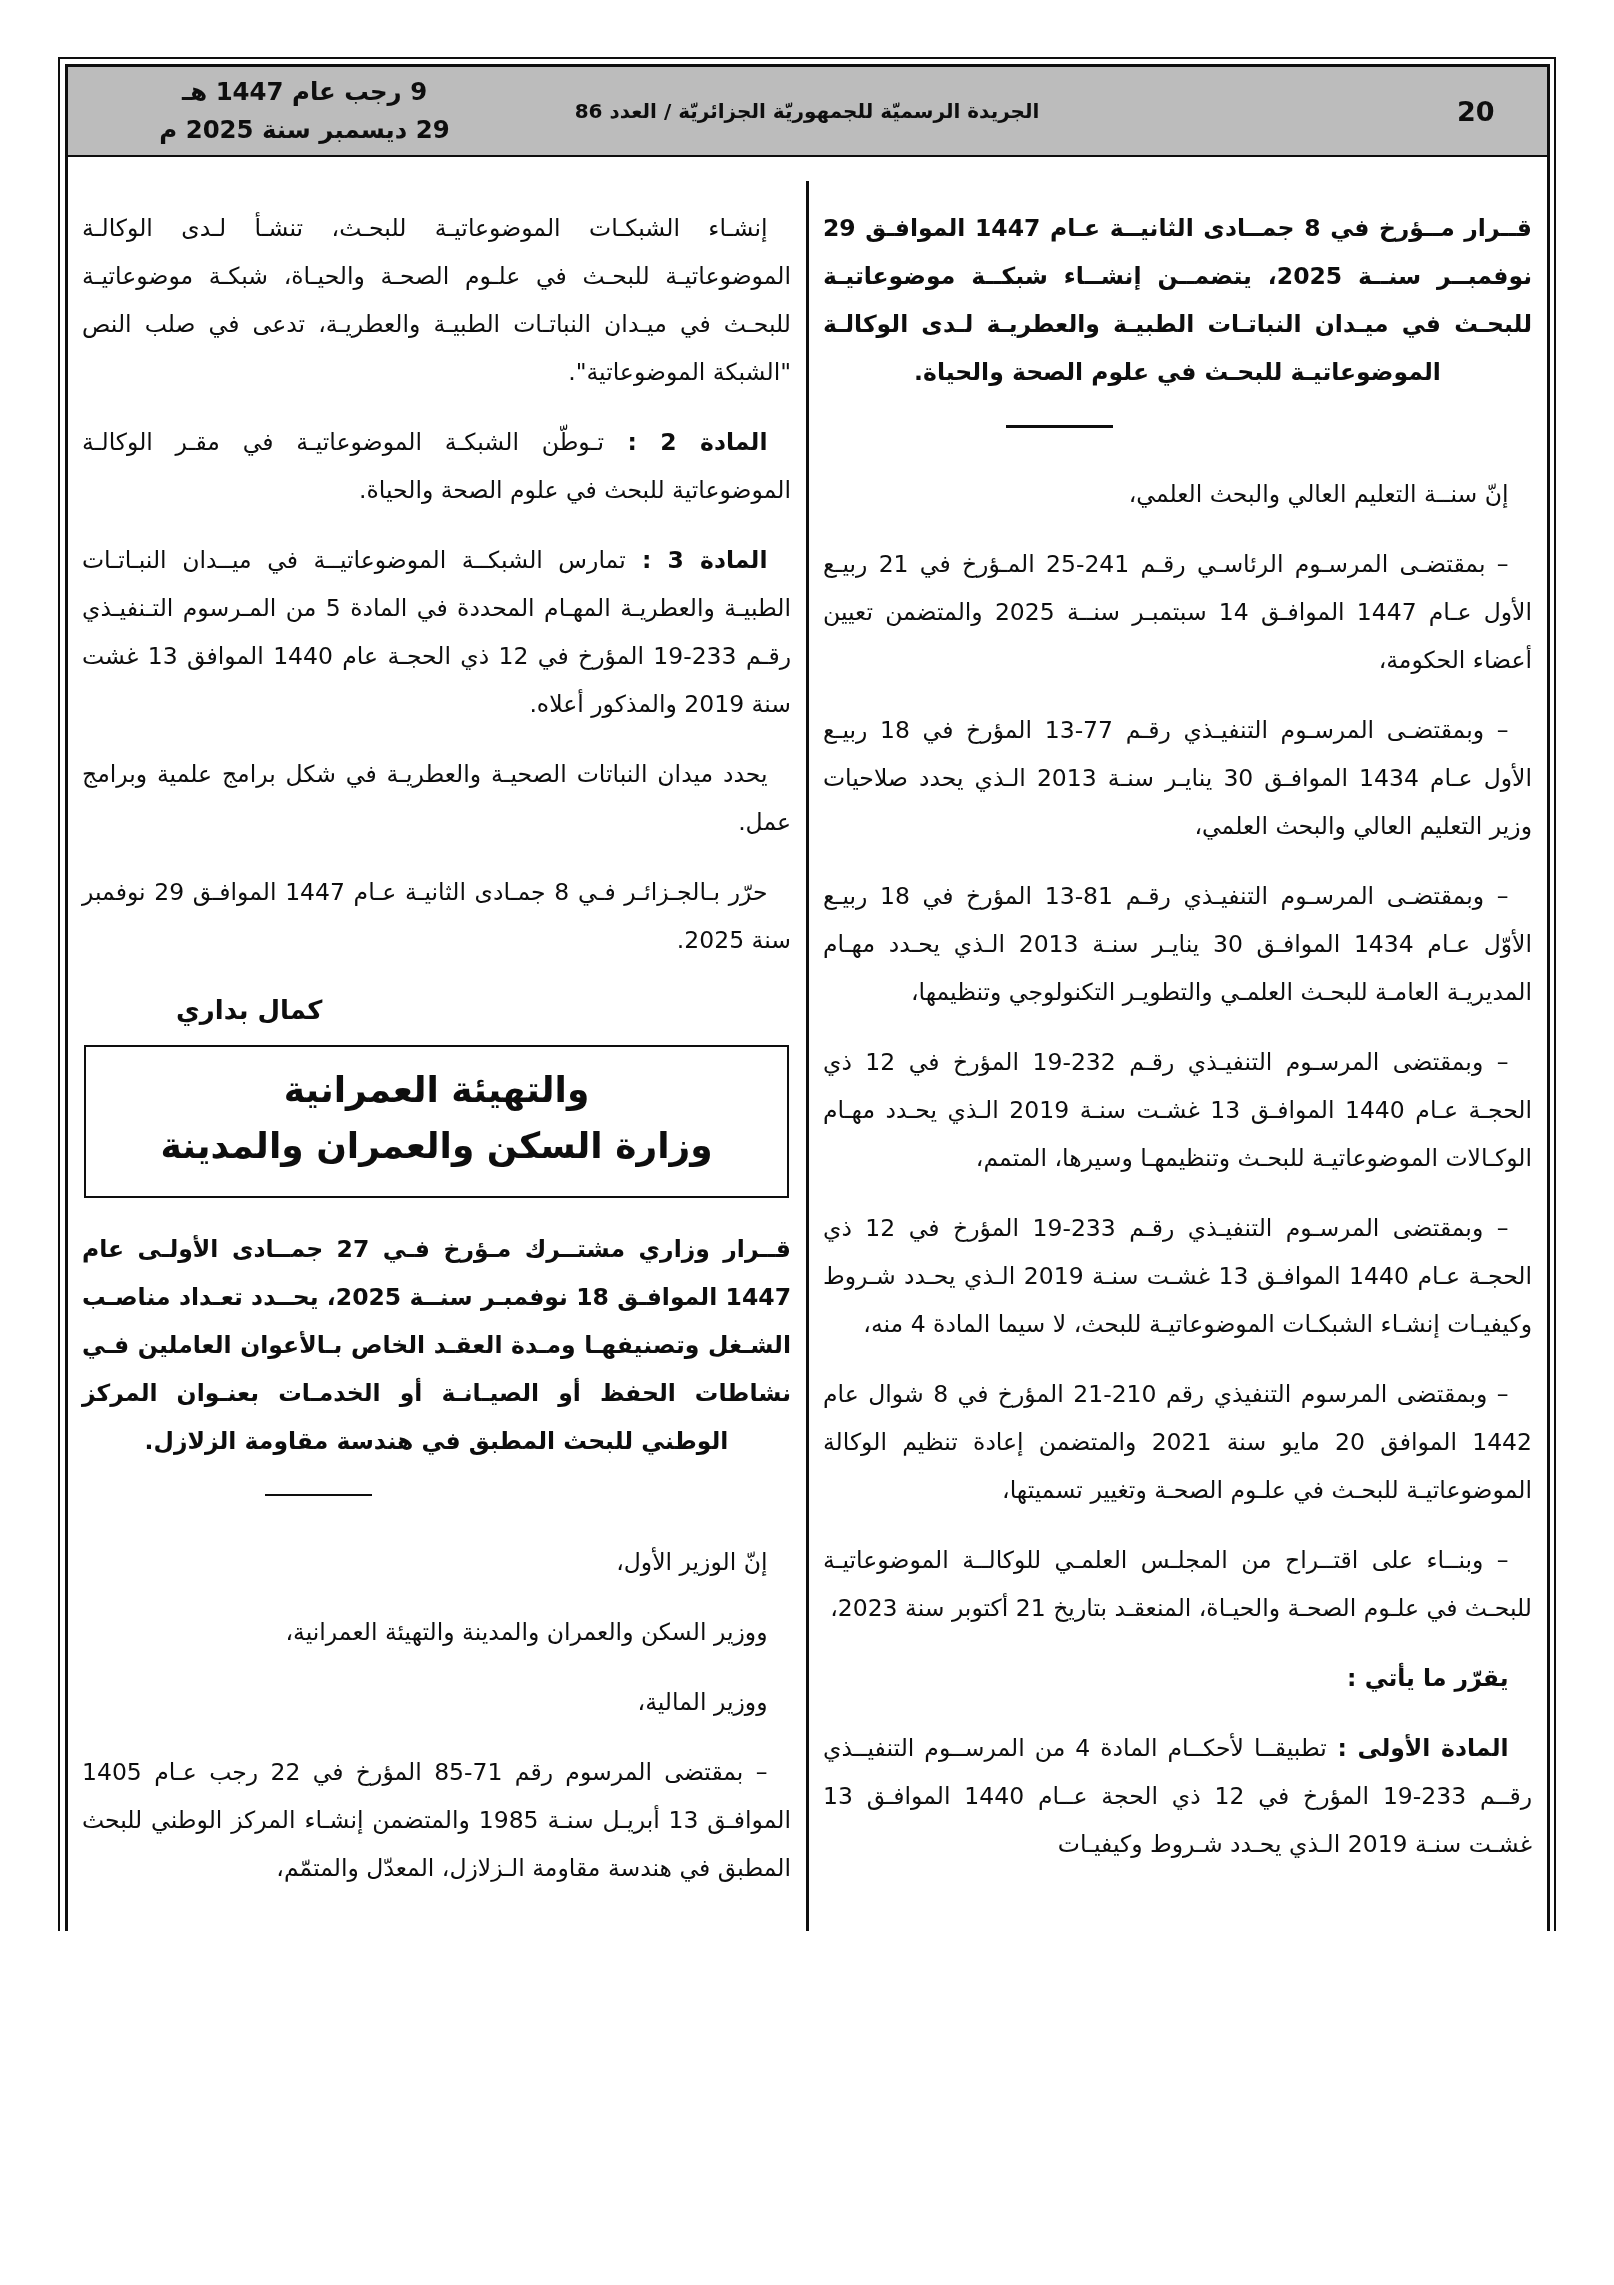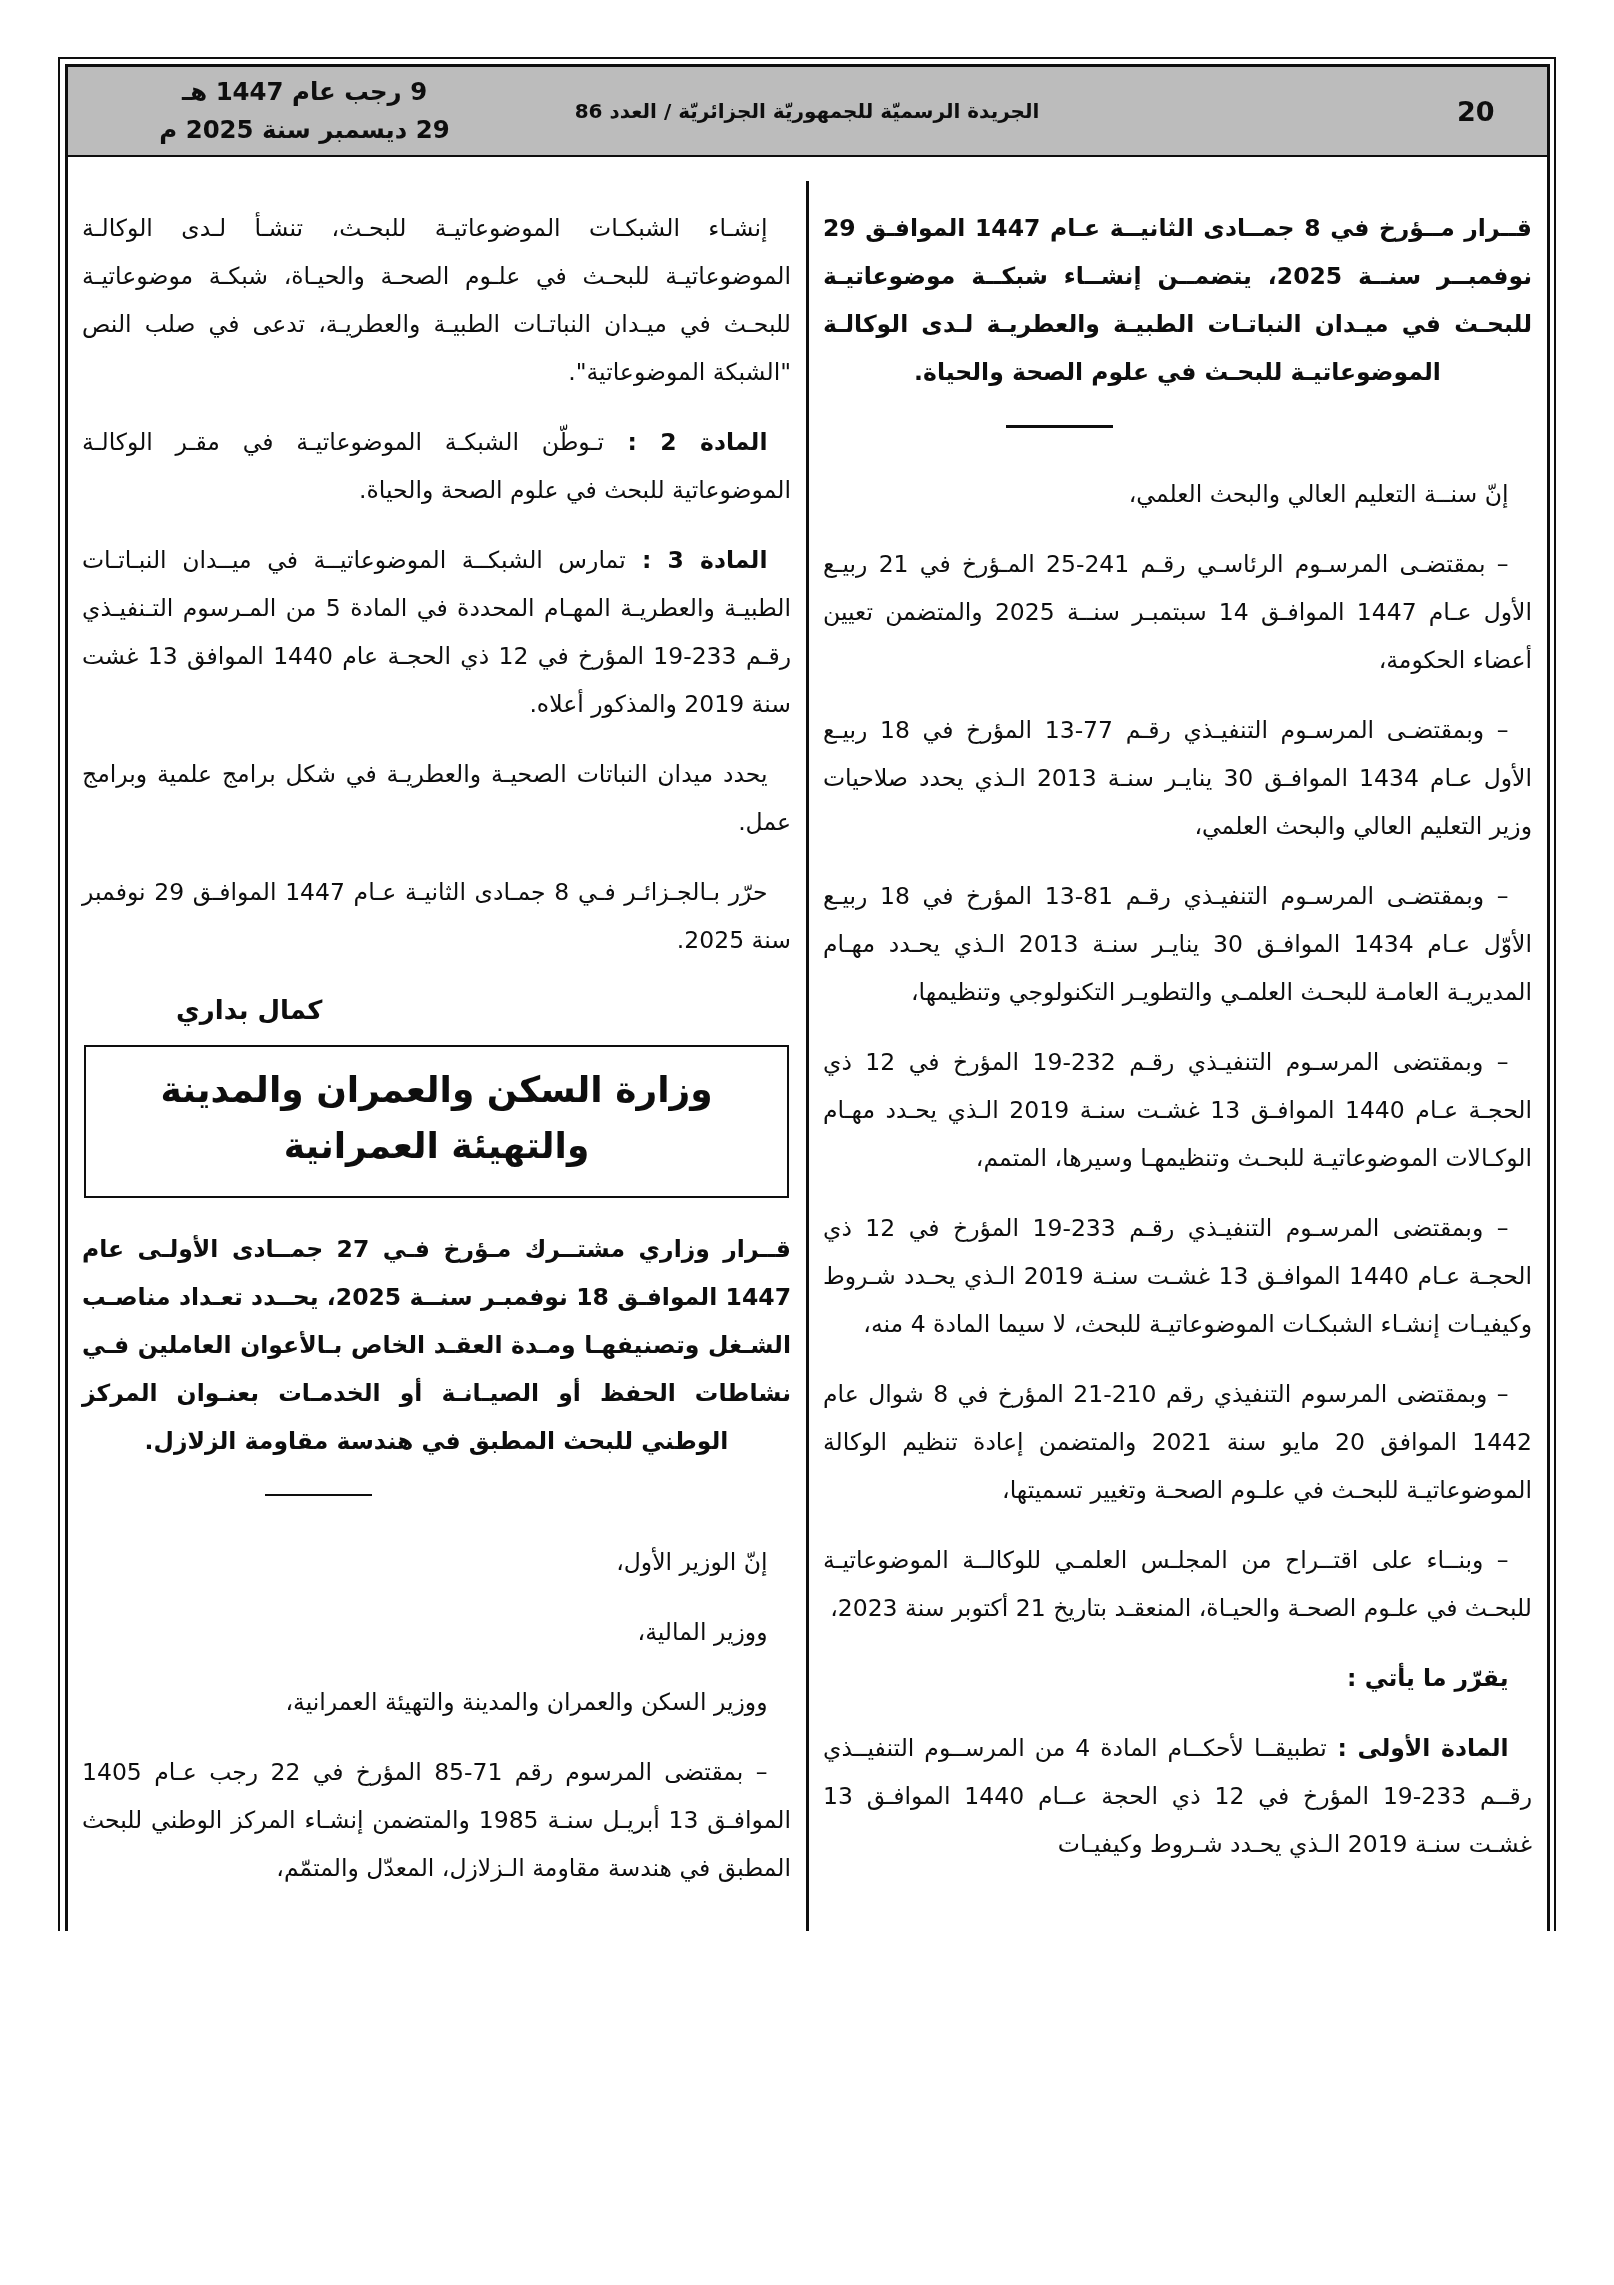--- a/index.html
+++ b/index.html
@@ -170,28 +170,28 @@
             <p class="article"><strong class="lead">المادة الأولى : </strong>تطبيقــا لأحكــام المادة 4 من المرســوم التنفيــذي رقــم 233-19 المؤرخ في 12 ذي الحجة عــام 1440 الموافـق 13 غشـت سنـة 2019 الـذي يحـدد شـروط وكيفيـات</p>
           </div>
         <div class="col col-left">
             <p class="para">إنشـاء الشبكـات الموضوعاتيـة للبحـث، تنشـأ لـدى الوكالـة الموضوعاتيـة للبحـث في علـوم الصحـة والحيـاة، شبكـة موضوعاتيـة للبحـث في ميـدان النباتـات الطبيـة والعطريـة، تدعى في صلب النص "الشبكة الموضوعاتية".</p>
             <p class="article"><strong class="lead">المادة 2 : </strong>تـوطّن الشبكـة الموضوعاتيـة في مقـر الوكالـة الموضوعاتية للبحث في علوم الصحة والحياة.</p>
             <p class="article"><strong class="lead">المادة 3 : </strong>تمارس الشبكــة الموضوعاتيــة في ميــدان النبـاتـات الطبيـة والعطريـة المهـام المحددة في المادة 5 من المـرسوم التـنفيـذي رقـم 233-19 المؤرخ في 12 ذي الحجـة عام 1440 الموافق 13 غشت سنة 2019 والمذكور أعلاه.</p>
             <p class="para">يحدد ميدان النباتات الصحيـة والعطريـة في شكل برامج علمية وبرامج عمل.</p>
             <p class="para">حرّر بـالجـزائـر فـي 8 جمـادى الثانيـة عـام 1447 الموافـق 29 نوفمبر سنة 2025.</p>
             <p class="signature">كمال بداري</p>
             <div class="boxtitle">
+              <div>والتهيئة العمرانية</div>
               <div>وزارة السكن والعمران والمدينة</div>
-              <div>والتهيئة العمرانية</div>
             </div>
             <p class="heading">قــرار وزاري مشتــرك مـؤرخ فـي 27 جمــادى الأولـى عام 1447 الموافـق 18 نوفمبـر سنــة 2025، يحــدد تعـداد مناصـب الشـغل وتصنيفهـا ومـدة العقـد الخاص بـالأعوان العاملين فـي نشاطات الحفظ أو الصيـانـة أو الخدمـات بعنـوان المركز الوطني للبحث المطبق في هندسة مقاومة الزلازل.</p>
             <div class="sep"></div>
             <p class="para">إنّ الوزير الأول،</p>
+            <p class="para">ووزير السكن والعمران والمدينة والتهيئة العمرانية،</p>
             <p class="para">ووزير المالية،</p>
-            <p class="para">ووزير السكن والعمران والمدينة والتهيئة العمرانية،</p>
             <p class="para">– بمقتضى المرسوم رقم 71-85 المؤرخ في 22 رجب عـام 1405 الموافـق 13 أبريـل سنـة 1985 والمتضمن إنشـاء المركز الوطني للبحث المطبق في هندسة مقاومة الـزلازل، المعدّل والمتمّم،</p>
           </div>
       </div>
 
     </div>
   </div>
 </div>
 
 
 </body></html>

